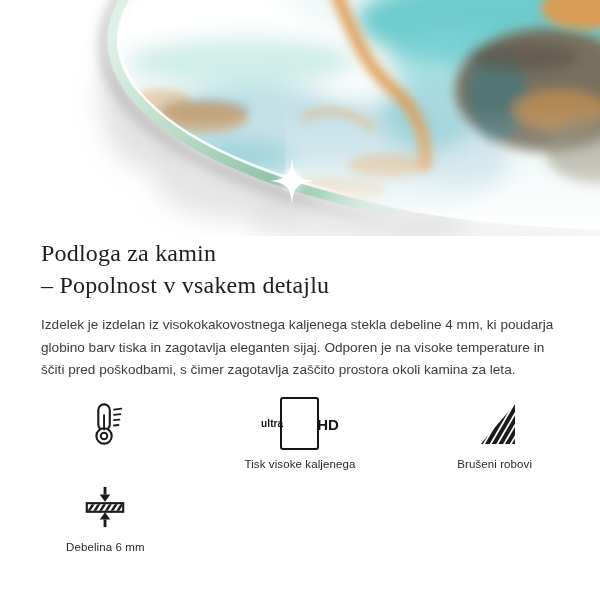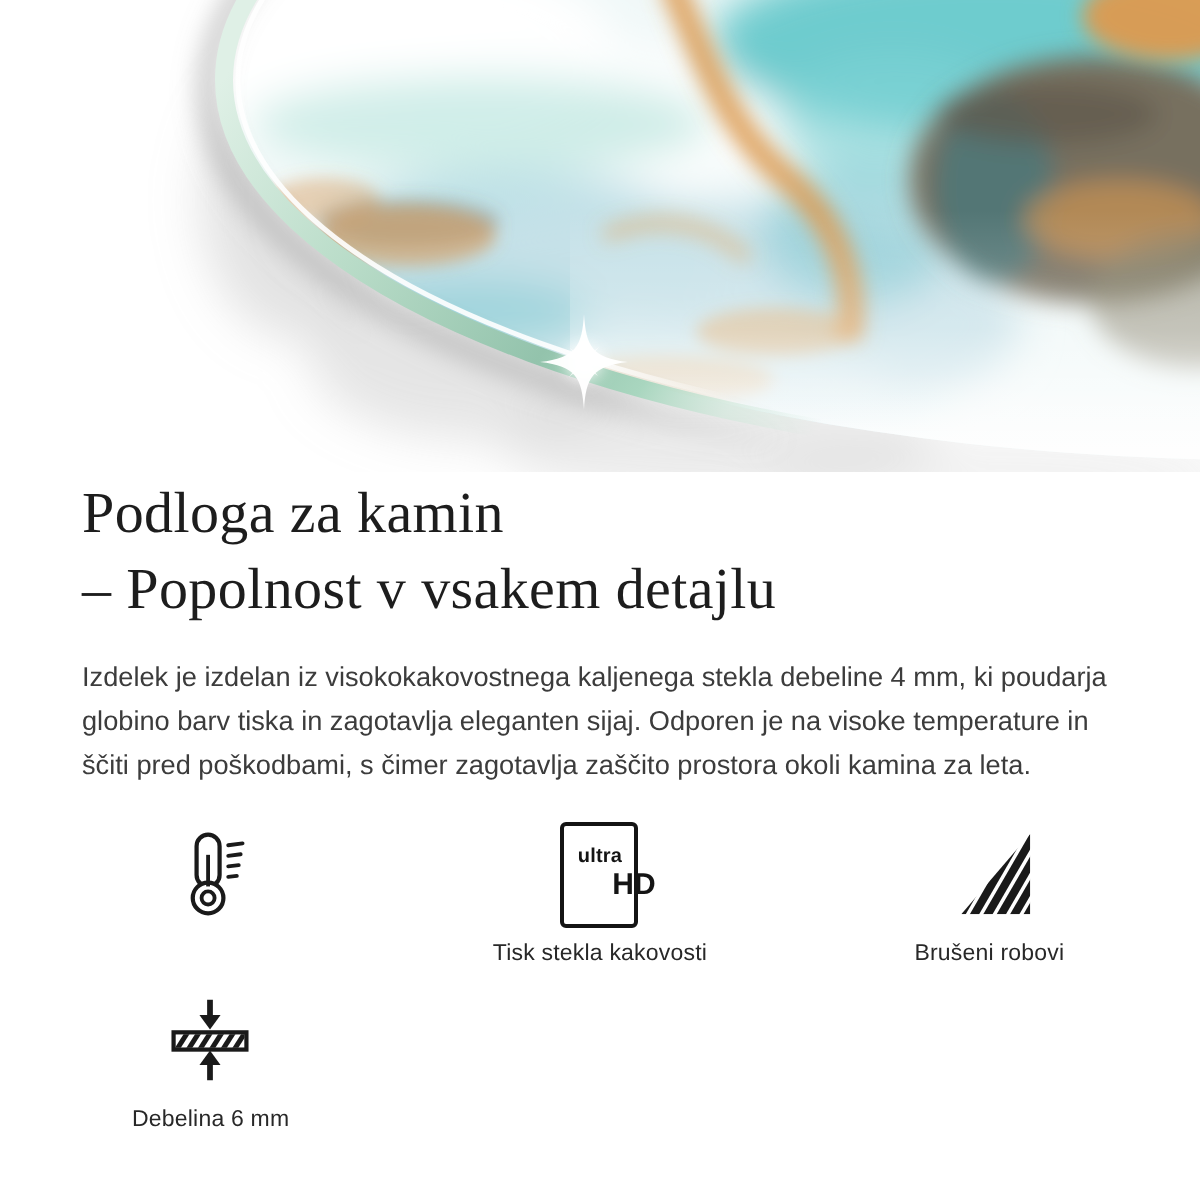--- a/index.html
+++ b/index.html
@@ -6,21 +6,21 @@
   html, body { width: 600px; height: 600px; background: #ffffff; overflow: hidden; }
   body { font-family: "Liberation Sans", sans-serif; position: relative; }
 
   .hero { width: 600px; height: 236px; position: relative; overflow: hidden; background: #ffffff; }
   .hero svg { display: block; }
 
   .headline {
     margin: 2px 41px 0 41px;
     font-family: "Liberation Serif", "DejaVu Serif", serif;
     font-weight: 400;
-    font-size: 29px;
+    font-size: 24px;
     line-height: 1.32;
     color: #1d1d1d;
     letter-spacing: 0.2px;
   }
 
   .desc {
     margin: 13px 41px 16px 41px;
     max-width: 524px;
     font-size: 13.6px;
     line-height: 1.63;
@@ -49,21 +49,20 @@
     margin-top: 11px;
     font-size: 11.5px;
     color: #282828;
     letter-spacing: 0.1px;
   }
   .hdbox {
     width: 39px; height: 53px;
     border: 2.5px solid #141414;
     border-radius: 3px;
     display: flex;
-    flex-direction: column;
     align-items: center;
     justify-content: center;
     color: #141414;
   }
   .hdbox .hd-top { font-size: 10px; font-weight: 700; line-height: 1; letter-spacing: 0.1px; }
   .hdbox .hd-bottom { font-size: 15px; font-weight: 700; line-height: 1; margin-top: 1px; margin-left: 34px; }
 </style>
 </head>
 <body>
 
@@ -198,21 +197,21 @@
     </div>
   </div>
 
   <div class="feature">
     <div class="ficon">
       <div class="hdbox">
         <span class="hd-top">ultra</span>
         <span class="hd-bottom">HD</span>
       </div>
     </div>
-    <div class="flabel">Tisk stekla kakovosti</div>
+    <div class="flabel">Tisk visoke kaljenega</div>
   </div>
 
 
 
   <div class="feature">
     <div class="ficon">
       <svg width="46" height="46" viewBox="0 0 48 48">
         <defs>
             <clipPath id="triClip">
               <path d="M9,45 L45,45 L45,3 Z"></path>

